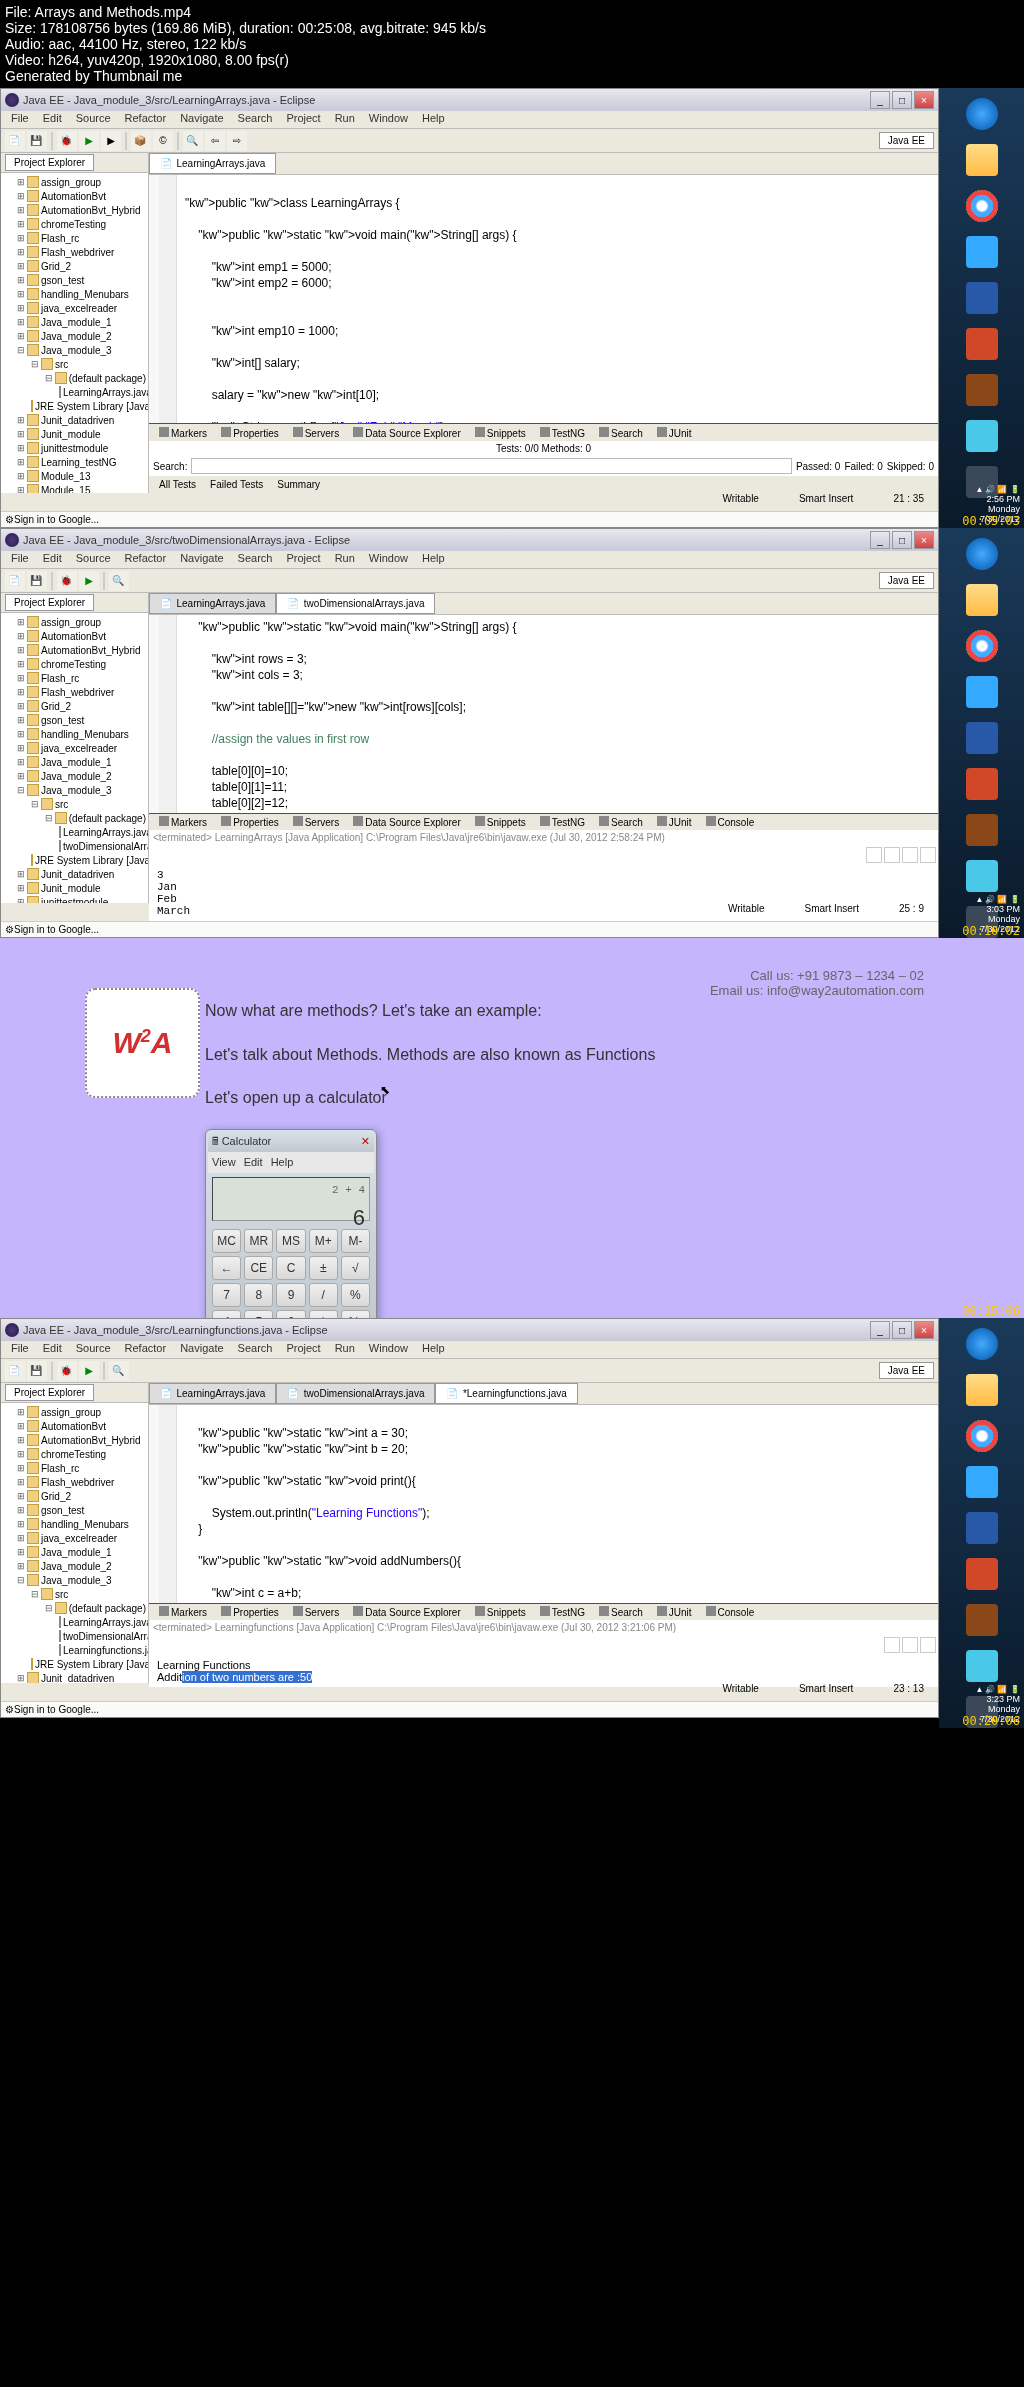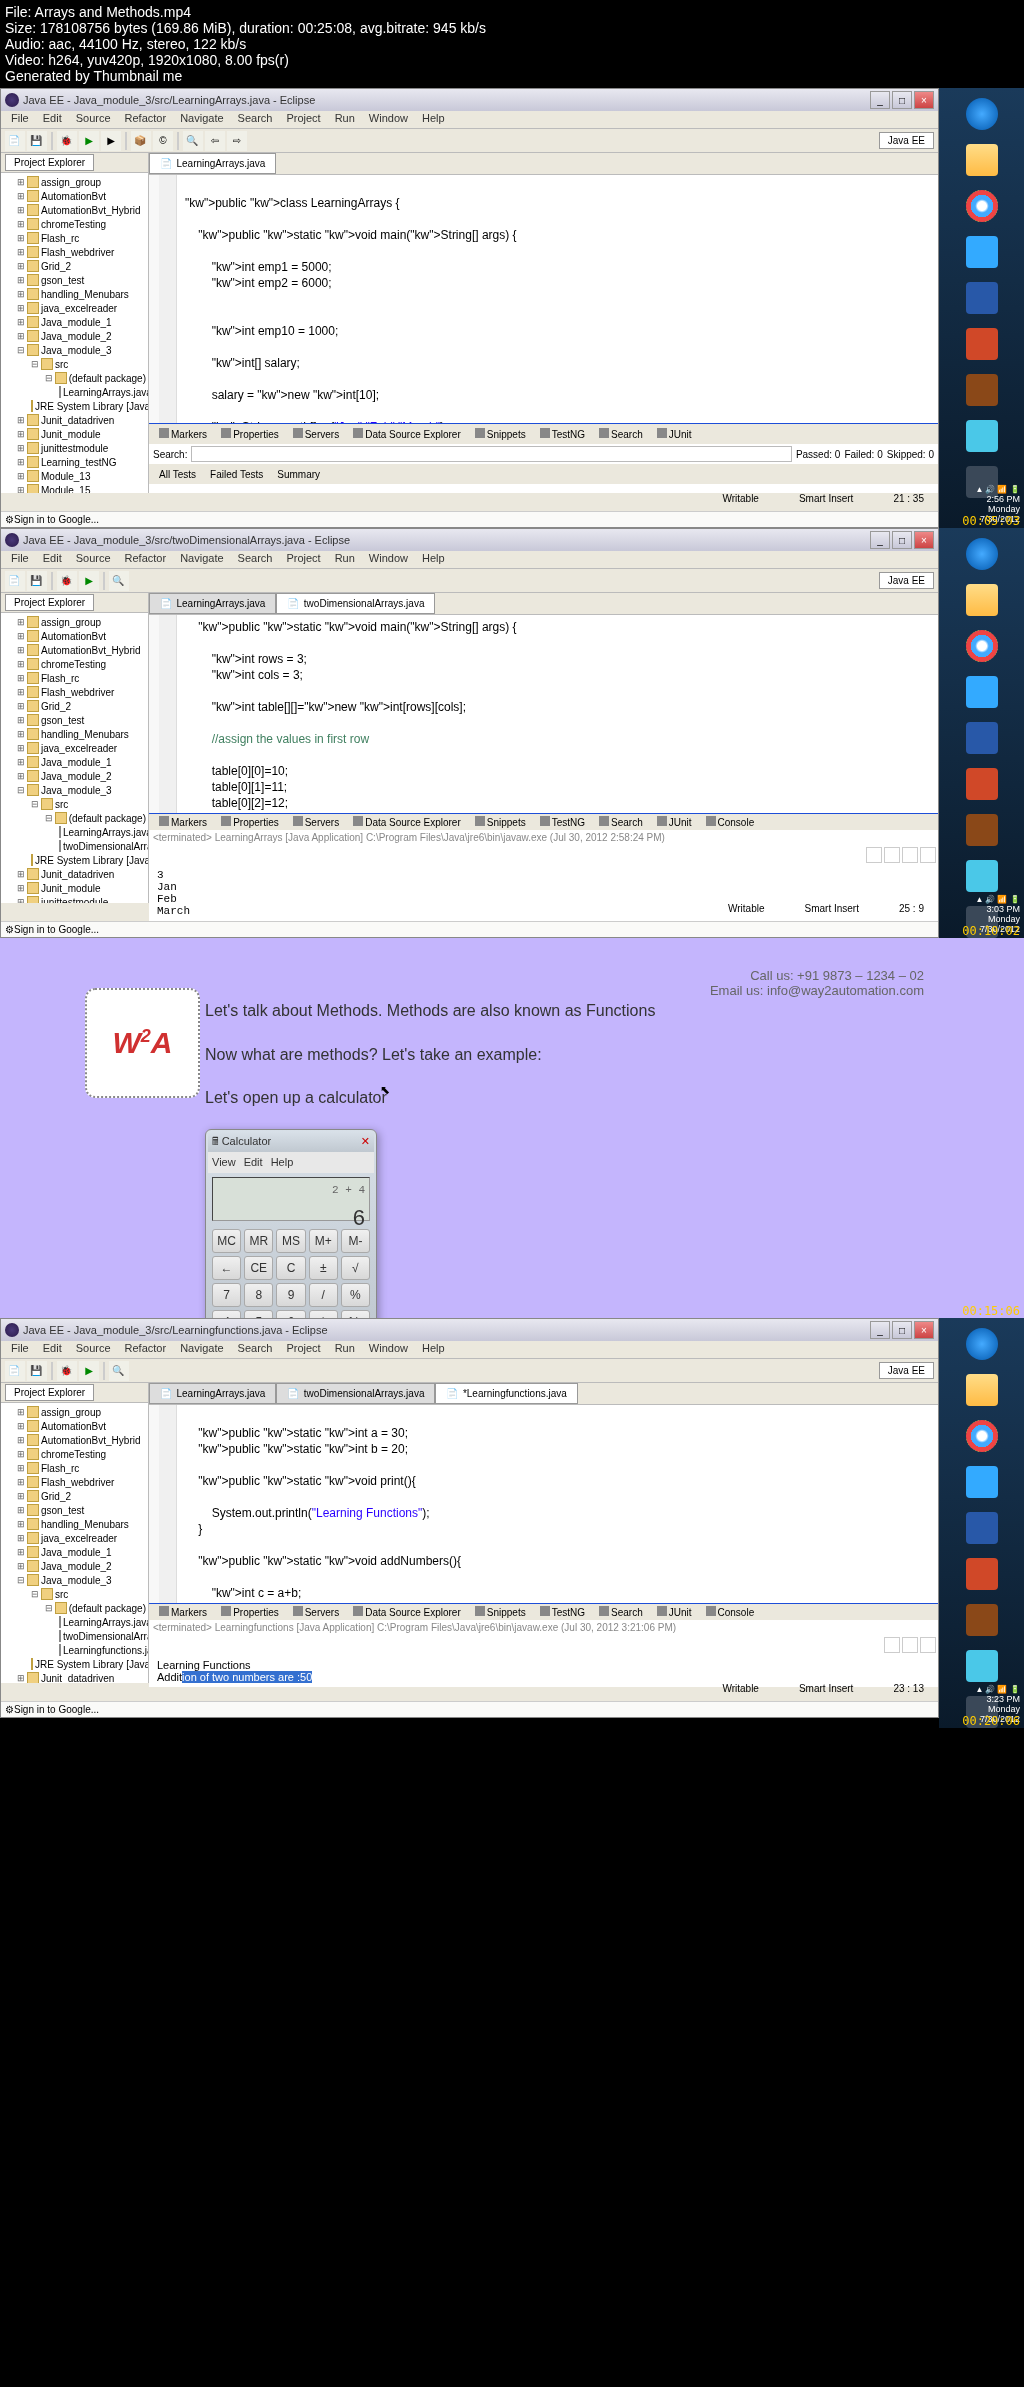--- a/index.html
+++ b/index.html
@@ -210,20 +210,23 @@
         <div class="bottom-tabs" id="btabs1">
                 <span class="btab"><span class="btab-icon"></span>Markers</span>
                 <span class="btab"><span class="btab-icon"></span>Properties</span>
                 <span class="btab"><span class="btab-icon"></span>Servers</span>
                 <span class="btab"><span class="btab-icon"></span>Data Source Explorer</span>
                 <span class="btab"><span class="btab-icon"></span>Snippets</span>
                 <span class="btab"><span class="btab-icon"></span>TestNG</span>
                 <span class="btab"><span class="btab-icon"></span>Search</span>
                 <span class="btab"><span class="btab-icon"></span>JUnit</span>
               </div>
+        <div class="test-bar">
+                <span>Tests: 0/0  Methods: 0</span>
+              </div>
         <div class="search-bar">
                 <span>Search:</span>
                 <input class="search-input" style="">
                 <span>Passed: 0</span>
                 <span>Failed: 0</span>
                 <span>Skipped: 0</span>
               </div>
         <div class="bottom-tabs" id="subtabs1">
                 <span class="btab">All Tests</span>
                 <span class="btab">Failed Tests</span>
@@ -424,22 +427,22 @@
   <div class="slide-contact">
     <div>Call us: +91 9873 – 1234 – 02</div>
       <div>Email us: info@way2automation.com</div>
   </div>
   <div class="logo-area">
       <div class="w2a">
         <span class="w2a-text">W<sup style="font-size:18px">2</sup>A</span>
       </div>
     </div>
   <div class="slide-content">
+    <div class="slide-para">Now what are methods? Let's take an example:</div>
     <div class="slide-para">Let's talk about Methods. Methods are also known as Functions</div>
-    <div class="slide-para">Now what are methods? Let's take an example:</div>
     <div class="slide-para">Let's open up a calculator</div>
     <div class="calculator">
       <div class="calc-title">
           <span>🖩 <span>Calculator</span></span>
           <span style="color:#c00">✕</span>
         </div>
       <div class="calc-menu" id="calcmenu">
           <span>View</span>
           <span>Edit</span>
           <span>Help</span>

